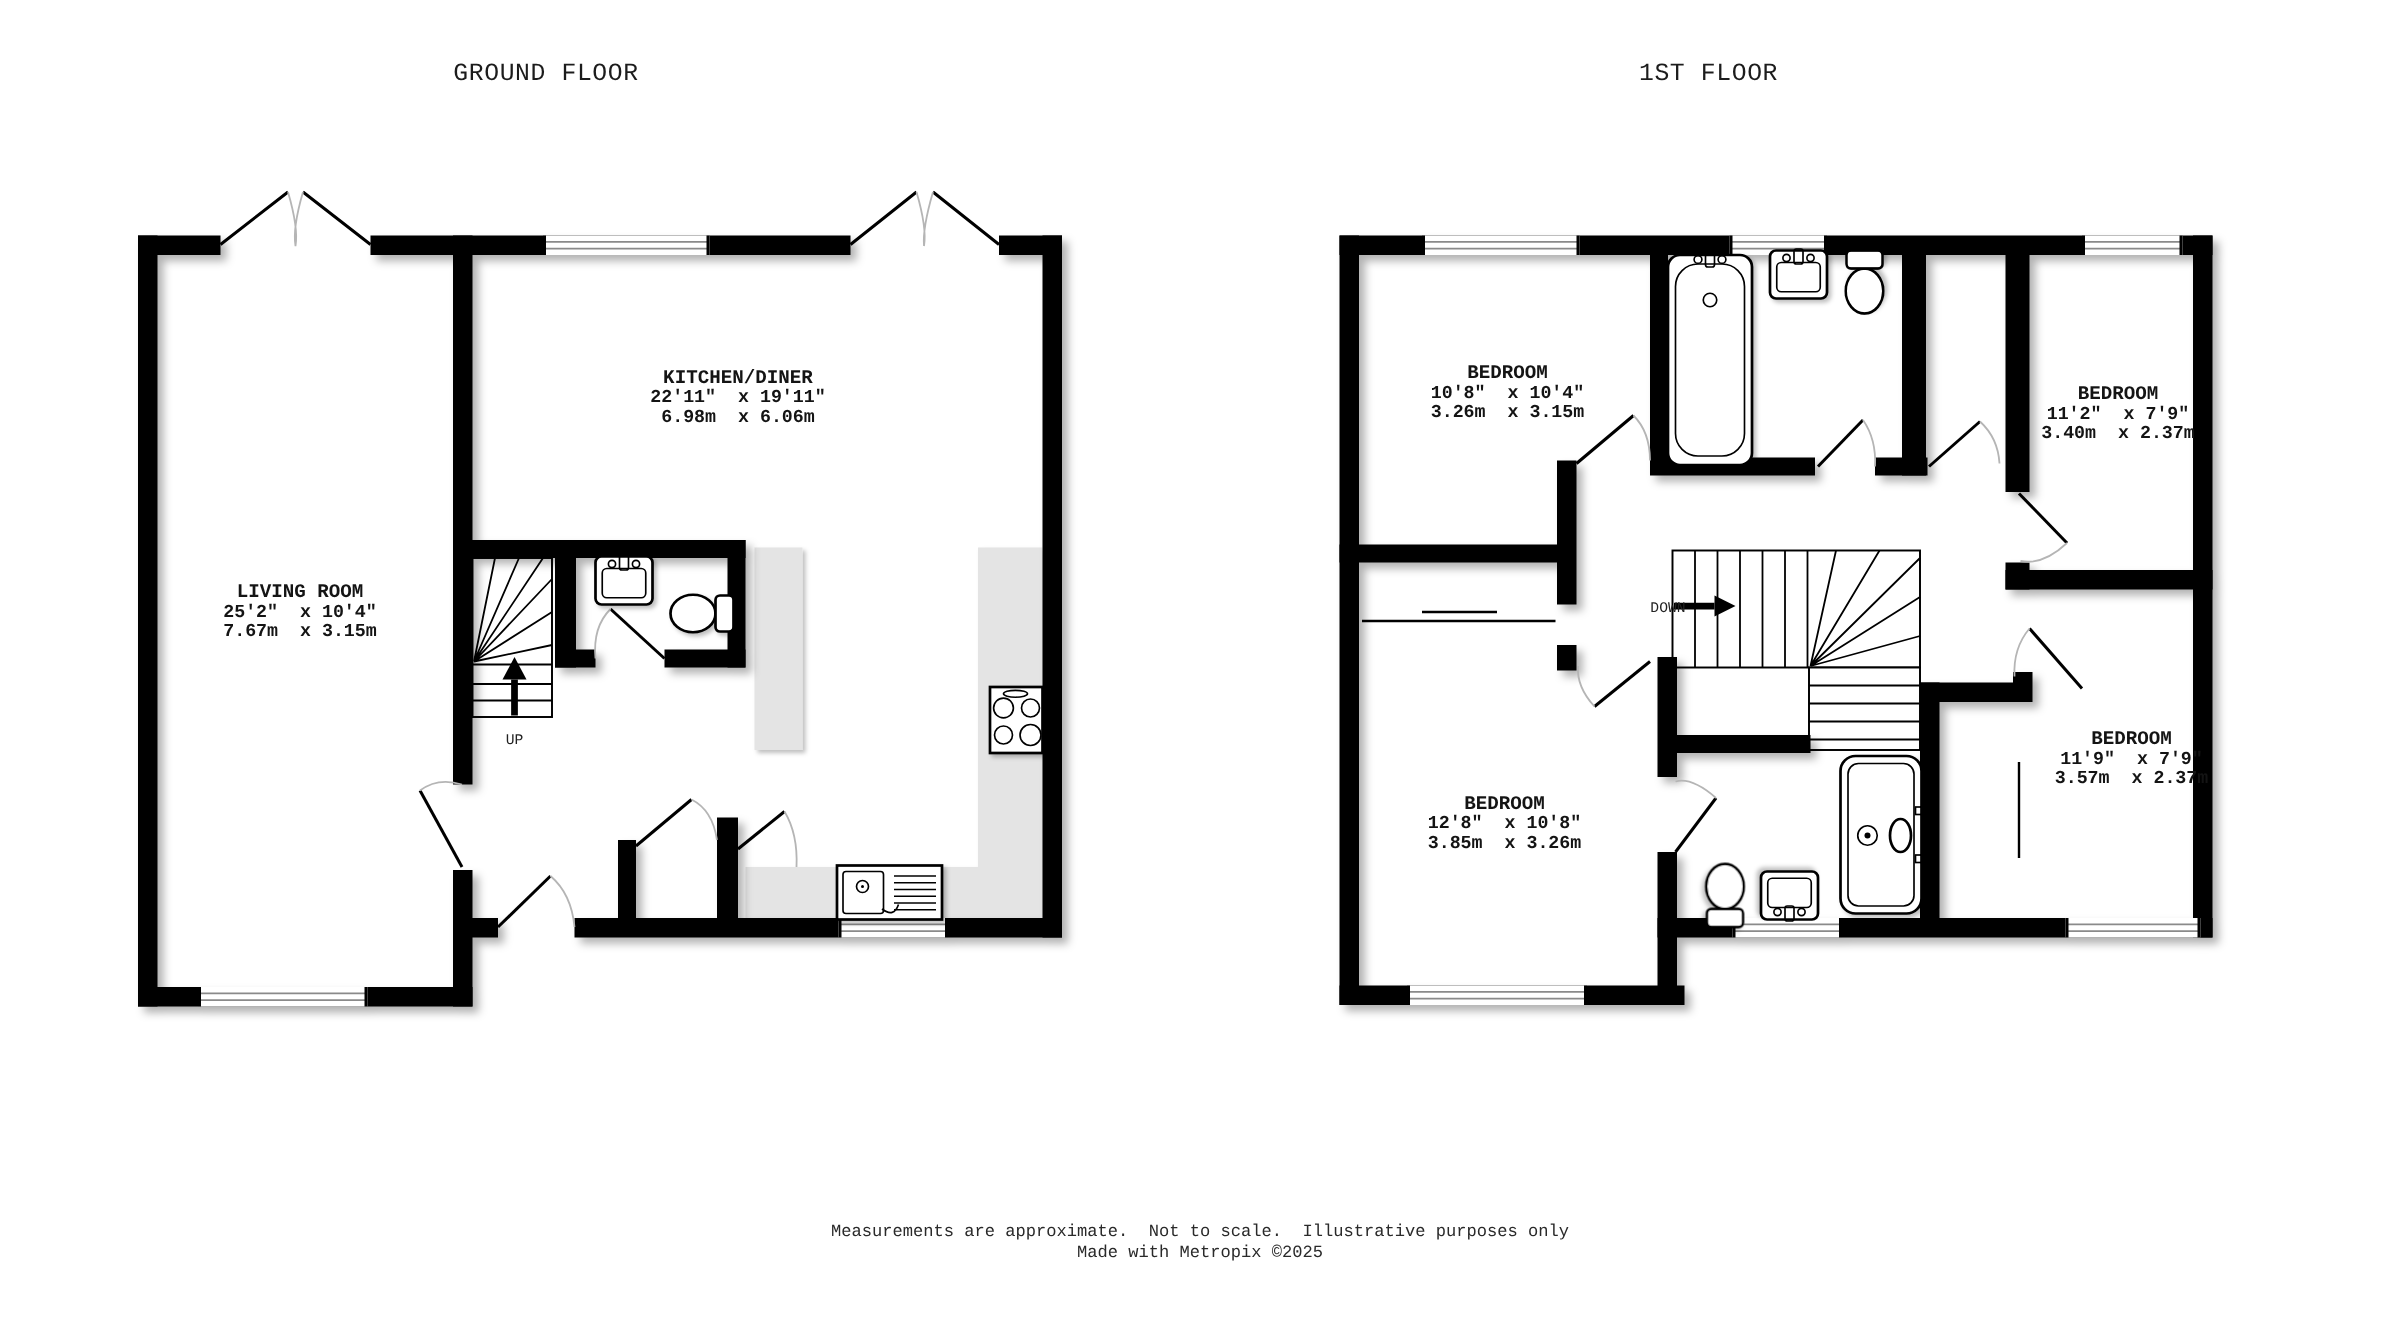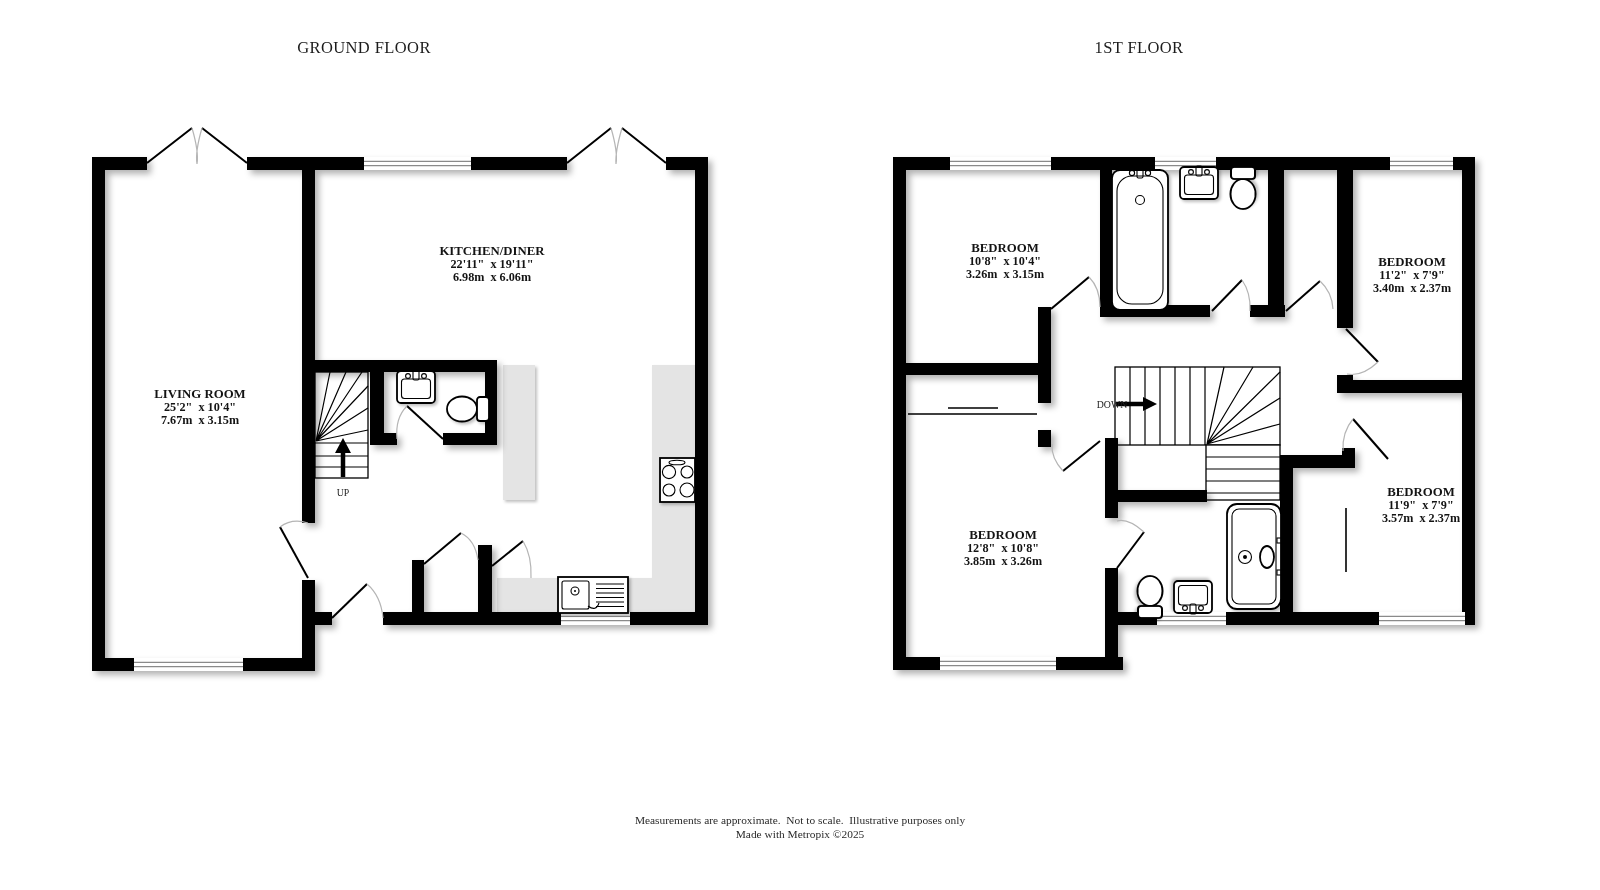--- a/index.html
+++ b/index.html
@@ -1,17 +1,17 @@
 <!DOCTYPE html>
 <html><head>
 <meta charset="utf-8">
 <style>
   html,body{margin:0;padding:0;background:#ffffff;}
   .canvas{position:relative;width:1600px;height:890px;background:#ffffff;overflow:hidden;
-          font-family:Liberation Serif, serif;}
+          font-family:Liberation Mono, monospace;}
   svg text{white-space:pre;}
   .plan-title{font-size:16.5px;fill:#1c1c1c;letter-spacing:.4px;text-anchor:middle;}
   .room-name{font-size:12.8px;font-weight:bold;fill:#141414;text-anchor:middle;}
   .room-dim{font-size:12.2px;font-weight:bold;fill:#141414;text-anchor:middle;}
   .stair-label{font-size:9.8px;fill:#222222;text-anchor:middle;}
   .footer-text{font-size:11.4px;fill:#2a2a2a;text-anchor:middle;}
   .wall{fill:#000000;}
   .win-rect{fill:#ffffff;}
   .win-line{stroke:#8a8a8a;stroke-width:1.2;}
   .win-cap{stroke:#000000;stroke-width:2;}

